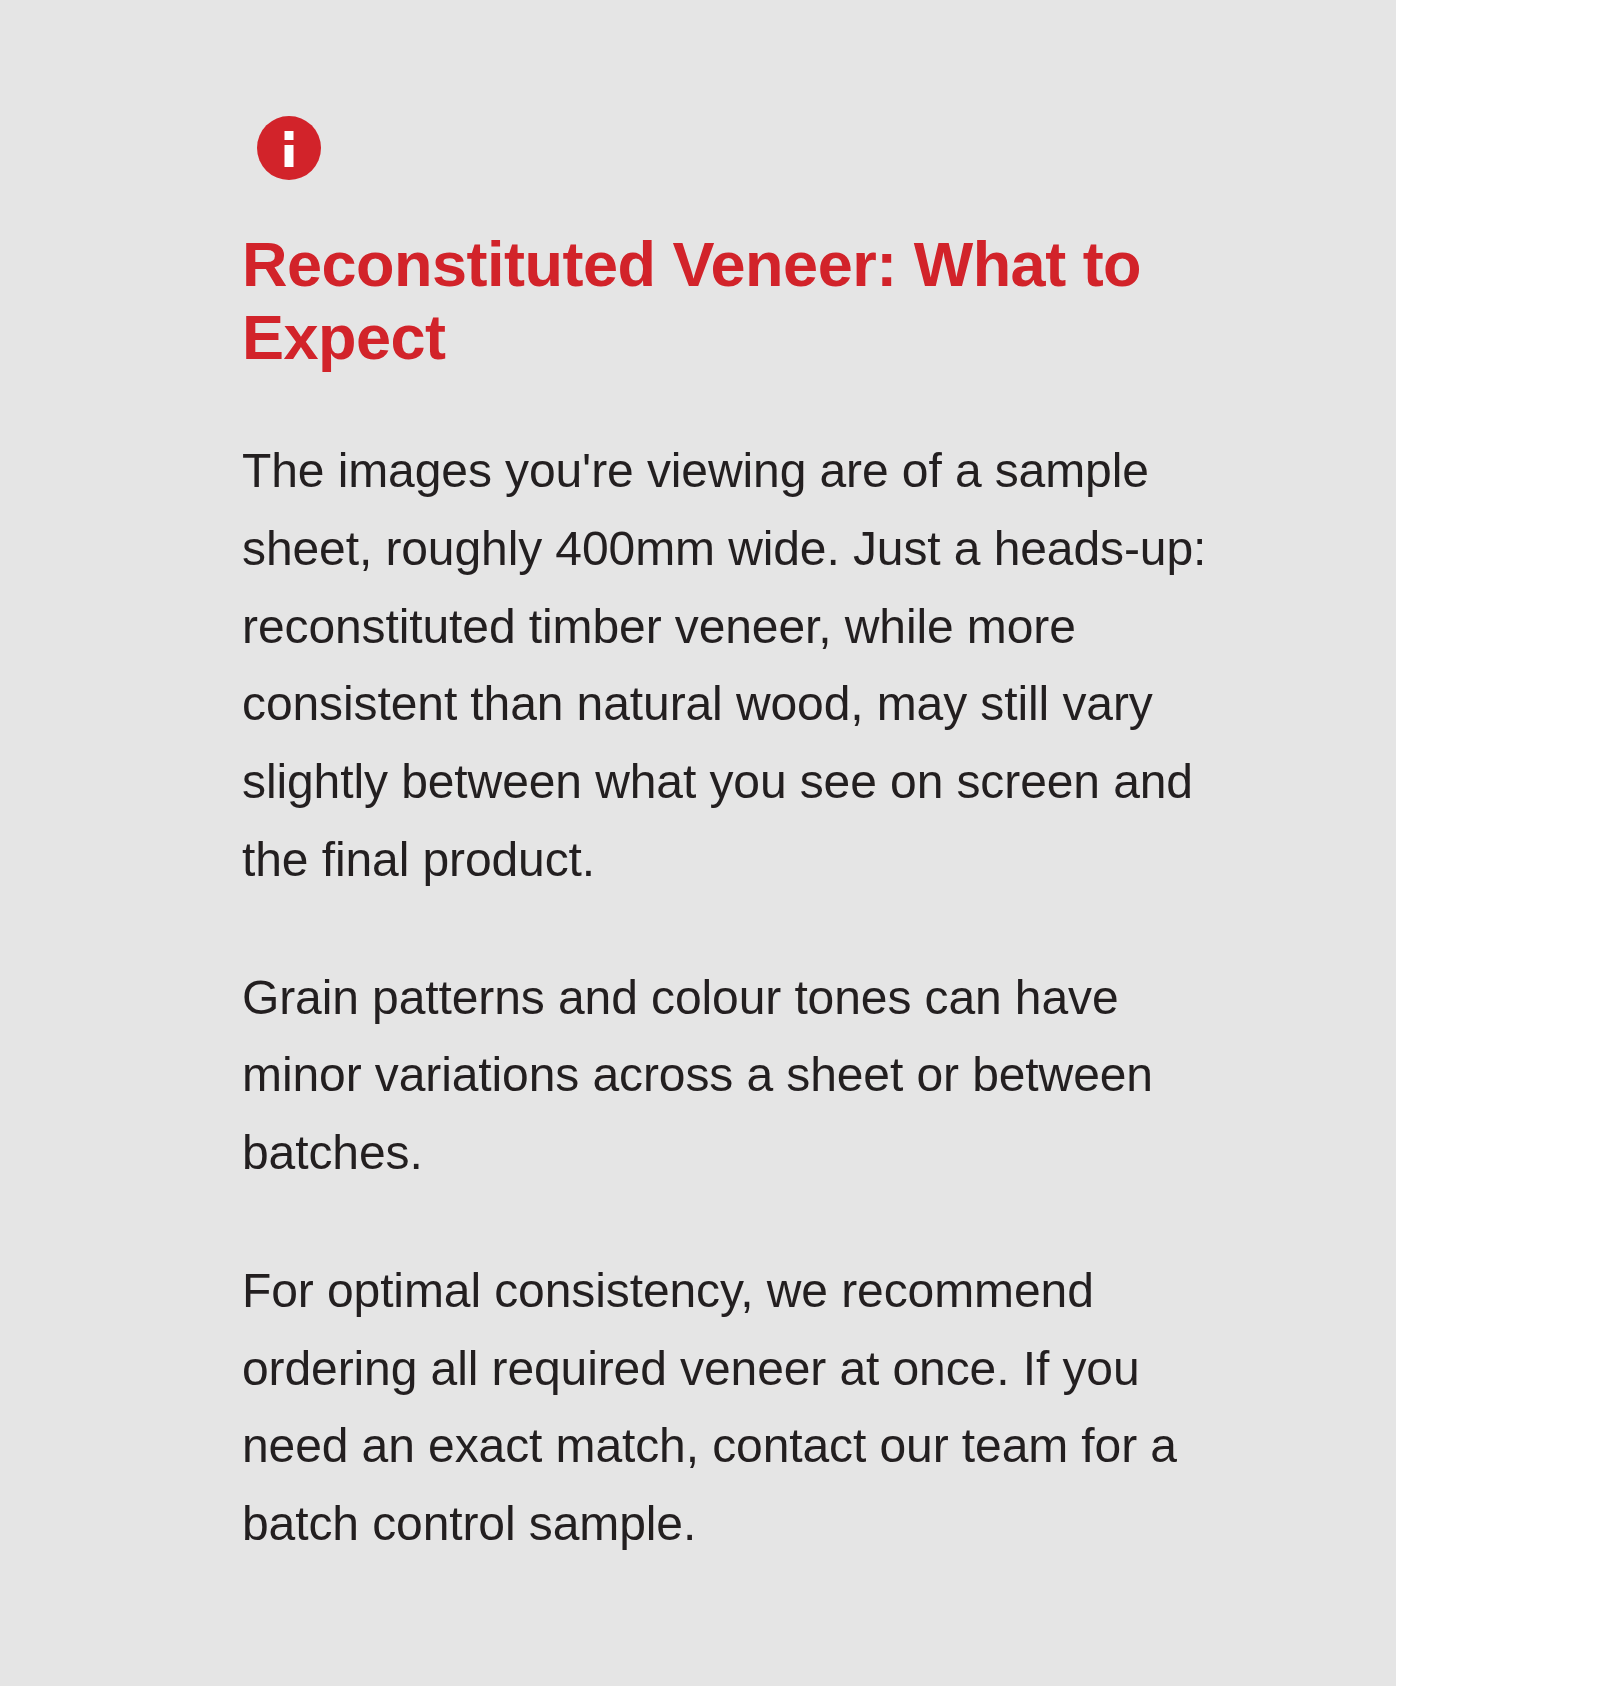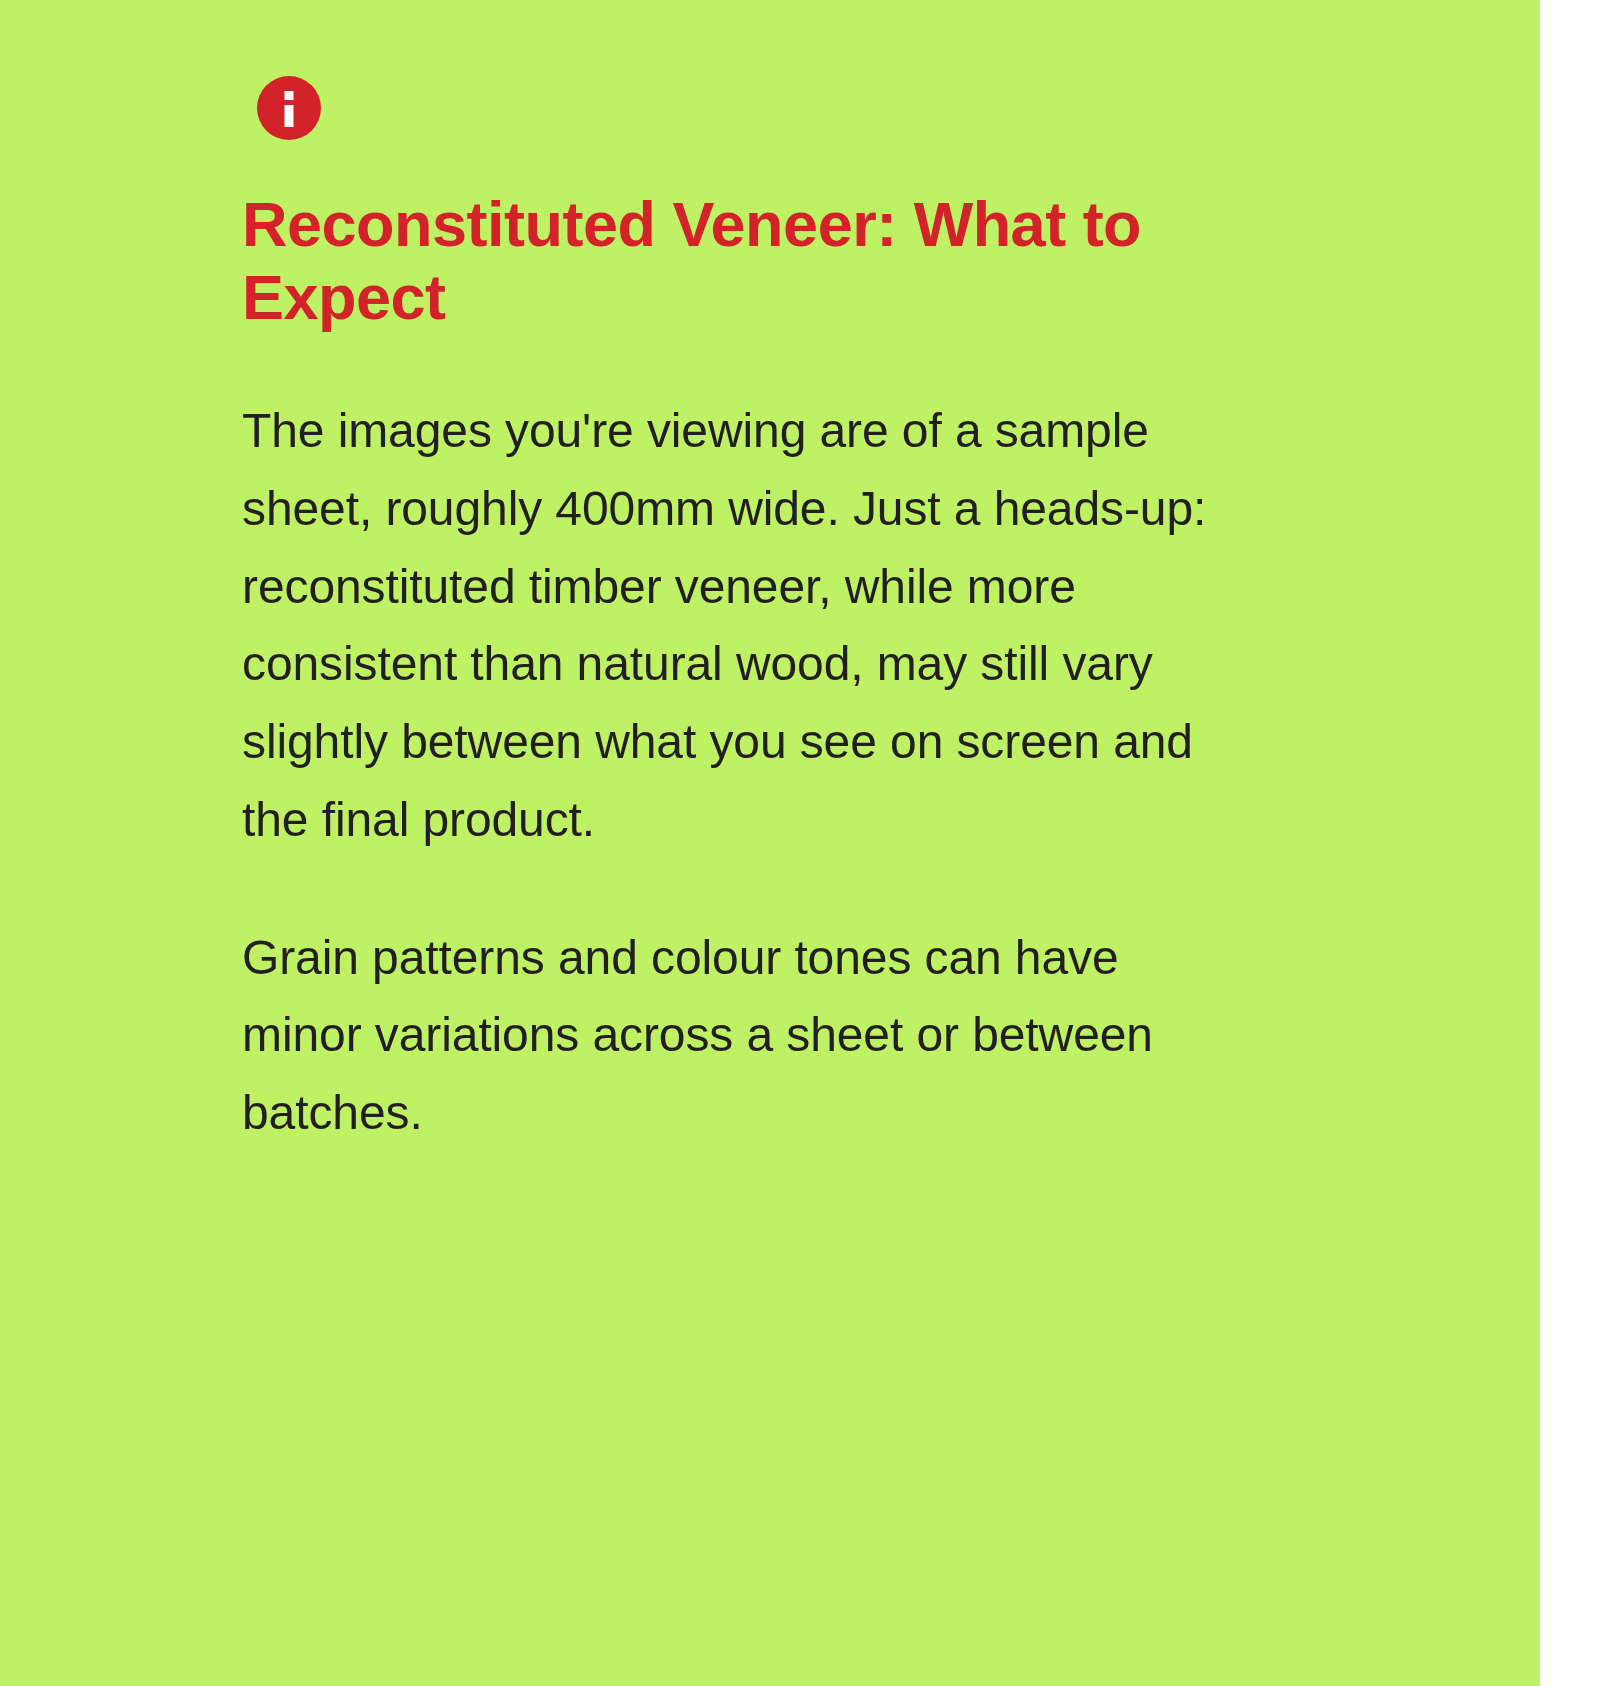--- a/index.html
+++ b/index.html
@@ -9,24 +9,24 @@
   body {
     width: 1620px;
     height: 1686px;
     background: #ffffff;
     font-family: "Liberation Sans", sans-serif;
     -webkit-font-smoothing: antialiased;
   }
 
   .panel {
     box-sizing: border-box;
-    width: 1540px;
+    width: 1396px;
     height: 1686px;
-    background: #bef264;
-    padding: 76px 0 0 242px;
+    background: #e5e5e5;
+    padding: 116px 0 0 242px;
   }
 
   .content-column {
     width: 1010px;
   }
 
   
   .info-icon-wrap {
     width: 64px;
     height: 64px;
@@ -100,16 +100,17 @@
         <span class="dot"></span>
         <span class="stem"></span>
       </span>
     </div>
 
     <h1 class="panel-title">Reconstituted Veneer: What to Expect</h1>
 
     <div class="body-copy">
       <p class="body-paragraph">The images you're viewing are of a sample sheet, roughly 400mm wide. Just a heads-up: reconstituted timber veneer, while more consistent than natural wood, may still vary slightly between what you see on screen and the final product.</p>
       <p class="body-paragraph">Grain patterns and colour tones can have minor variations across a sheet or between batches.</p>
+      <p class="body-paragraph">For optimal consistency, we recommend ordering all required veneer at once. If you need an exact match, contact our team for a batch control sample.</p>
     </div>
 
   </div>
 </div>
 
 </body></html>

